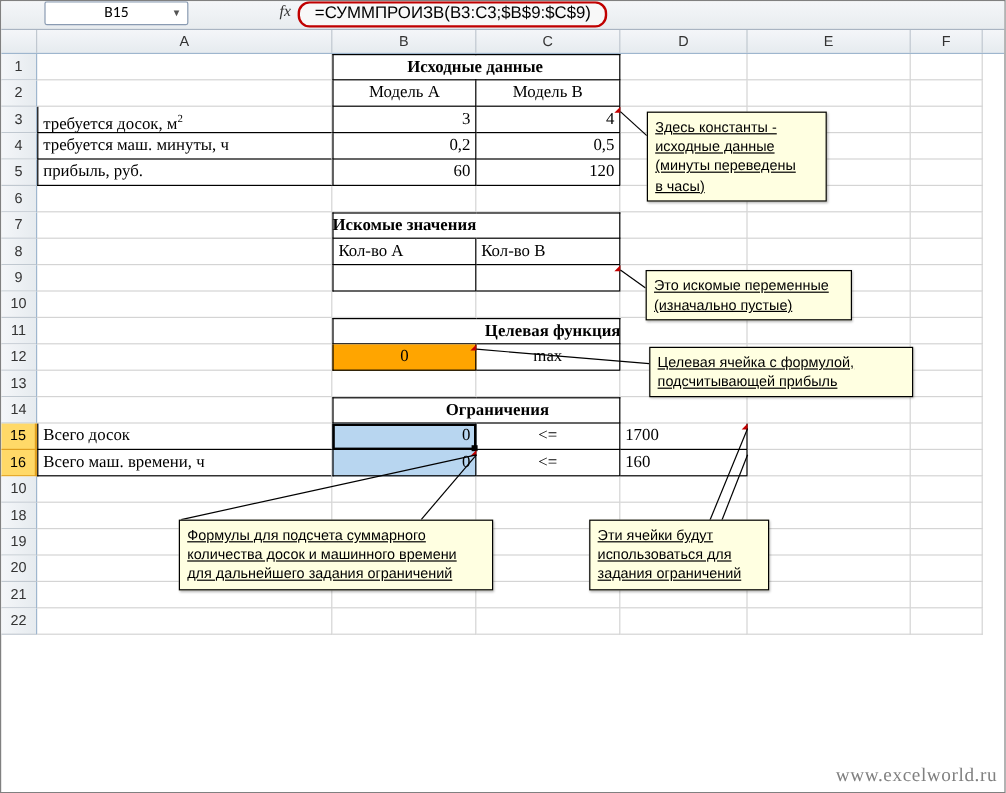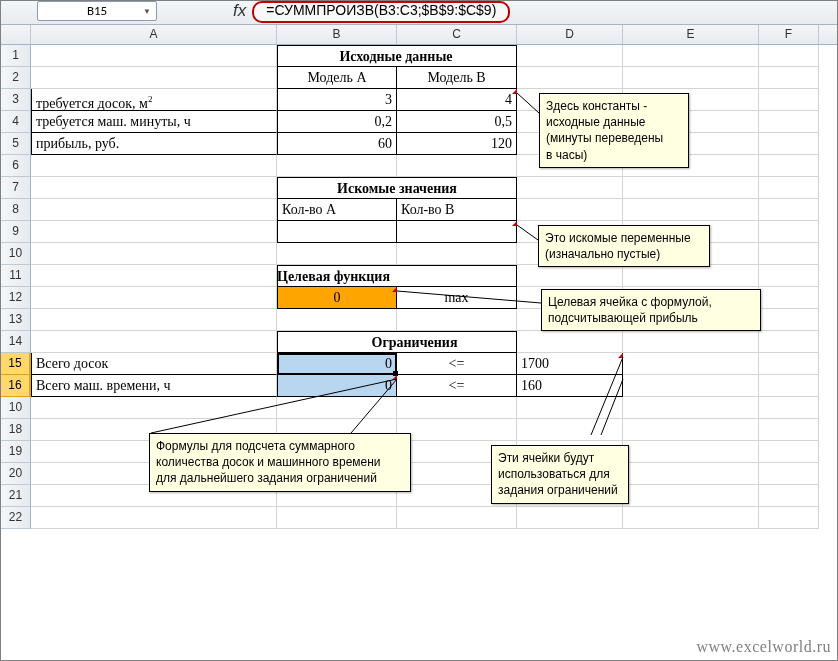--- a/index.html
+++ b/index.html
@@ -37,22 +37,22 @@
     margin-left: 32px;
   }
   .name-box .dd {
     position: absolute; right: 2px; top: 2px;
     width: 14px; height: 14px;
     display: flex; align-items: center; justify-content: center;
     font-size: 8px; color: #555;
   }
   .fx-label {
     font-style: italic;
-    font-family: Liberation Sans, sans-serif;
-    font-size: 17px;
+    font-family: Liberation Serif, serif;
+    font-size: 13px;
     color: #333;
     margin-left: 70px;
   }
   .formula-input {
     flex: 0 0 auto;
     height: 20px;
     border: none;
     background: transparent;
     font-family: Arial, sans-serif;
     font-size: 14px;
@@ -144,20 +144,21 @@
   }
   .comment-box {
     position: absolute;
     background: #ffffe1;
     border: 1px solid #000;
     font-family: Arial, sans-serif;
     font-size: 12px;
     padding: 4px 6px;
     line-height: 1.35;
     box-shadow: 1px 1px 2px rgba(0,0,0,0.3);
+    text-decoration: underline;
   }
   .leader {
     position: absolute;
     stroke: #000;
     fill: none;
   }
   .watermark {
     position: absolute;
     right: 6px; bottom: 4px;
     font-family: Liberation Serif, serif;
@@ -264,21 +265,21 @@
       <div class="cell wD"></div>
       <div class="cell wE"></div>
       <div class="cell wF"></div>
     </div>
 
     <div class="row">
       <div class="row-h">7</div>
       <div class="cell wA"></div>
       <div class="cell wB center bold b-top b-left b-bottom" style="border-right:none"></div>
       <div class="cell wC center bold b-top b-right b-bottom" style="border-left:none;position:relative">
-        <div style="position:absolute;left:-120px;width:240px;text-align:center">Искомые значения</div>
+        <div style="position:absolute;left:-120px;width:240px;text-align:left">Искомые значения</div>
       </div>
       <div class="cell wD"></div>
       <div class="cell wE"></div>
       <div class="cell wF"></div>
     </div>
 
     <div class="row">
       <div class="row-h">8</div>
       <div class="cell wA"></div>
       <div class="cell wB b-left b-bottom b-right">Кол-во A</div>
@@ -306,21 +307,21 @@
       <div class="cell wD"></div>
       <div class="cell wE"></div>
       <div class="cell wF"></div>
     </div>
 
     <div class="row">
       <div class="row-h">11</div>
       <div class="cell wA"></div>
       <div class="cell wB center bold b-top b-left b-bottom" style="border-right:none"></div>
       <div class="cell wC center bold b-top b-right b-bottom" style="border-left:none;position:relative">
-        <div style="position:absolute;left:-120px;width:240px;text-align:left">Целевая функция</div>
+        <div style="position:absolute;left:-120px;width:240px;text-align:right">Целевая функция</div>
       </div>
       <div class="cell wD"></div>
       <div class="cell wE"></div>
       <div class="cell wF"></div>
     </div>
 
     <div class="row">
       <div class="row-h">12</div>
       <div class="cell wA"></div>
       <div class="cell wB center orange b-left b-bottom b-right">0</div>
@@ -461,21 +462,21 @@
   </div>
   <div class="comment-box" style="left:540px;top:264px;width:220px">
     <div>Целевая ячейка с формулой,</div>
     <div>подсчитывающей прибыль</div>
   </div>
   <div class="comment-box" style="left:148px;top:408px;width:262px">
     <div>Формулы для подсчета суммарного</div>
     <div>количества досок и машинного времени</div>
     <div>для дальнейшего задания ограничений</div>
   </div>
-  <div class="comment-box" style="left:490px;top:420px;width:138px">
+  <div class="comment-box" style="left:490px;top:408px;width:150px">
     <div>Эти ячейки будут</div>
     <div>использоваться для</div>
     <div>задания ограничений</div>
   </div>
 
 </div>
 
 <div class="watermark">www.excelworld.ru</div>
 
 </body></html>

